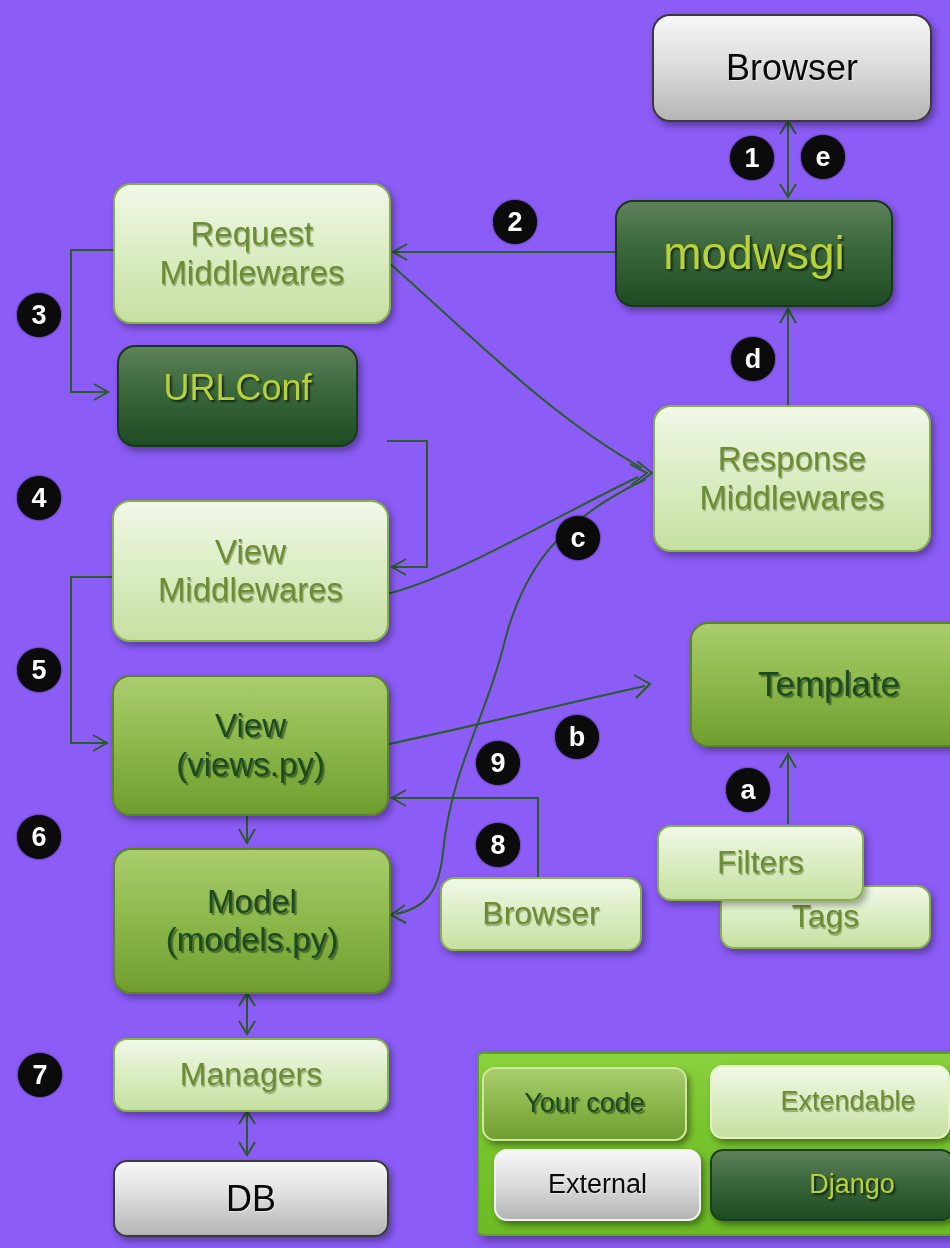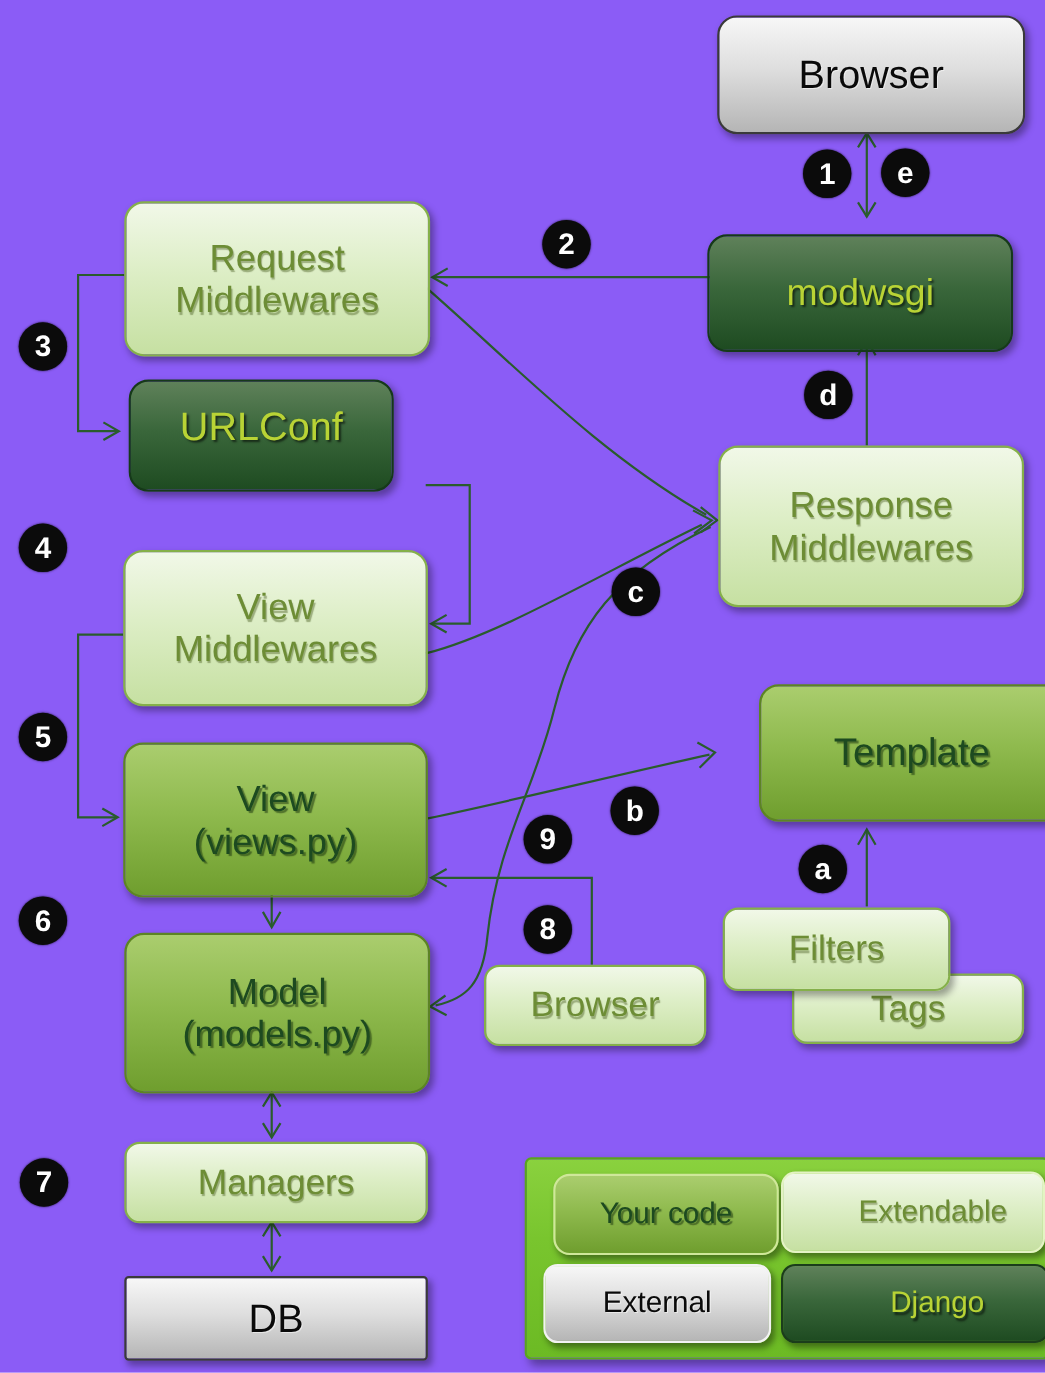--- a/index.html
+++ b/index.html
@@ -134,54 +134,54 @@
       <polyline points="780,323 788,309 796,323"></polyline>
     </g>
 
     <g>
       <path d="M788,824 L788,755"></path>
       <polyline points="780,768 788,754 796,768"></polyline>
     </g>
   </svg>
 
   <div class="node gray" style="left:652px;top:14px;width:276px;height:104px;font-size:36px;">Browser</div>
-  <div class="node dark" style="left:643px;top:200px;width:274px;height:103px;font-size:34px;margin-top:13px;">modwsgi</div>
+  <div class="node dark" style="left:615px;top:200px;width:274px;height:103px;font-size:46px;">modwsgi</div>
   <div class="node light" style="left:113px;top:183px;width:274px;height:137px;font-size:33px;">Request
 Middlewares</div>
   <div class="node dark" style="left:117px;top:345px;width:241px;height:102px;font-size:36px;padding-bottom:16px;box-sizing:border-box;">URLConf</div>
   <div class="node light" style="left:112px;top:500px;width:273px;height:138px;font-size:33px;">View
 Middlewares</div>
   <div class="node medium" style="left:112px;top:675px;width:273px;height:137px;font-size:33px;">View
 (views.py)</div>
   <div class="node light" style="left:653px;top:405px;width:274px;height:143px;font-size:33px;">Response
 Middlewares</div>
   <div class="node medium" style="left:690px;top:622px;width:274px;height:121px;font-size:35px;">Template</div>
   <div class="node light" style="left:657px;top:825px;width:203px;height:72px;font-size:32px;border-radius:14px;z-index:3;">Filters</div>
   <div class="node light" style="left:720px;top:885px;width:207px;height:60px;font-size:32px;border-radius:14px;z-index:2;">Tags</div>
   <div class="node light" style="left:440px;top:877px;width:198px;height:70px;font-size:32px;border-radius:14px;">Browser</div>
   <div class="node medium" style="left:113px;top:848px;width:274px;height:142px;font-size:33px;">Model
 (models.py)</div>
   <div class="node light" style="left:113px;top:1038px;width:272px;height:70px;font-size:32px;border-radius:14px;">Managers</div>
-  <div class="node gray" style="left:113px;top:1160px;width:272px;height:73px;font-size:36px;border-radius:4px;">DB</div>
+  <div class="node gray" style="left:113px;top:1160px;width:272px;height:73px;font-size:36px;border-radius:14px;">DB</div>
 
   <div class="badge" style="left:730px;top:136px;">1</div>
   <div class="badge" style="left:801px;top:135px;">e</div>
   <div class="badge" style="left:493px;top:200px;">2</div>
   <div class="badge" style="left:17px;top:293px;">3</div>
   <div class="badge" style="left:17px;top:476px;">4</div>
   <div class="badge" style="left:17px;top:648px;">5</div>
   <div class="badge" style="left:17px;top:815px;">6</div>
   <div class="badge" style="left:18px;top:1053px;">7</div>
   <div class="badge" style="left:476px;top:823px;">8</div>
   <div class="badge" style="left:476px;top:741px;">9</div>
   <div class="badge" style="left:726px;top:768px;">a</div>
   <div class="badge" style="left:555px;top:715px;">b</div>
   <div class="badge" style="left:556px;top:516px;">c</div>
   <div class="badge" style="left:731px;top:337px;">d</div>
 
   <div id="legend">
-    <div class="node medium pill" style="left:24px;top:13px;width:201px;height:70px;border-radius:15px;">Your code</div>
+    <div class="node medium pill" style="left:3px;top:13px;width:201px;height:70px;">Your code</div>
     <div class="node light pill" style="left:231px;top:11px;width:200px;height:70px;padding-left:36px;">Extendable</div>
     <div class="node gray pill" style="left:15px;top:95px;width:203px;height:68px;">External</div>
     <div class="node dark pill" style="left:231px;top:95px;width:200px;height:68px;padding-left:40px;">Django</div>
   </div>
 
 </div>
 
 </body></html>

